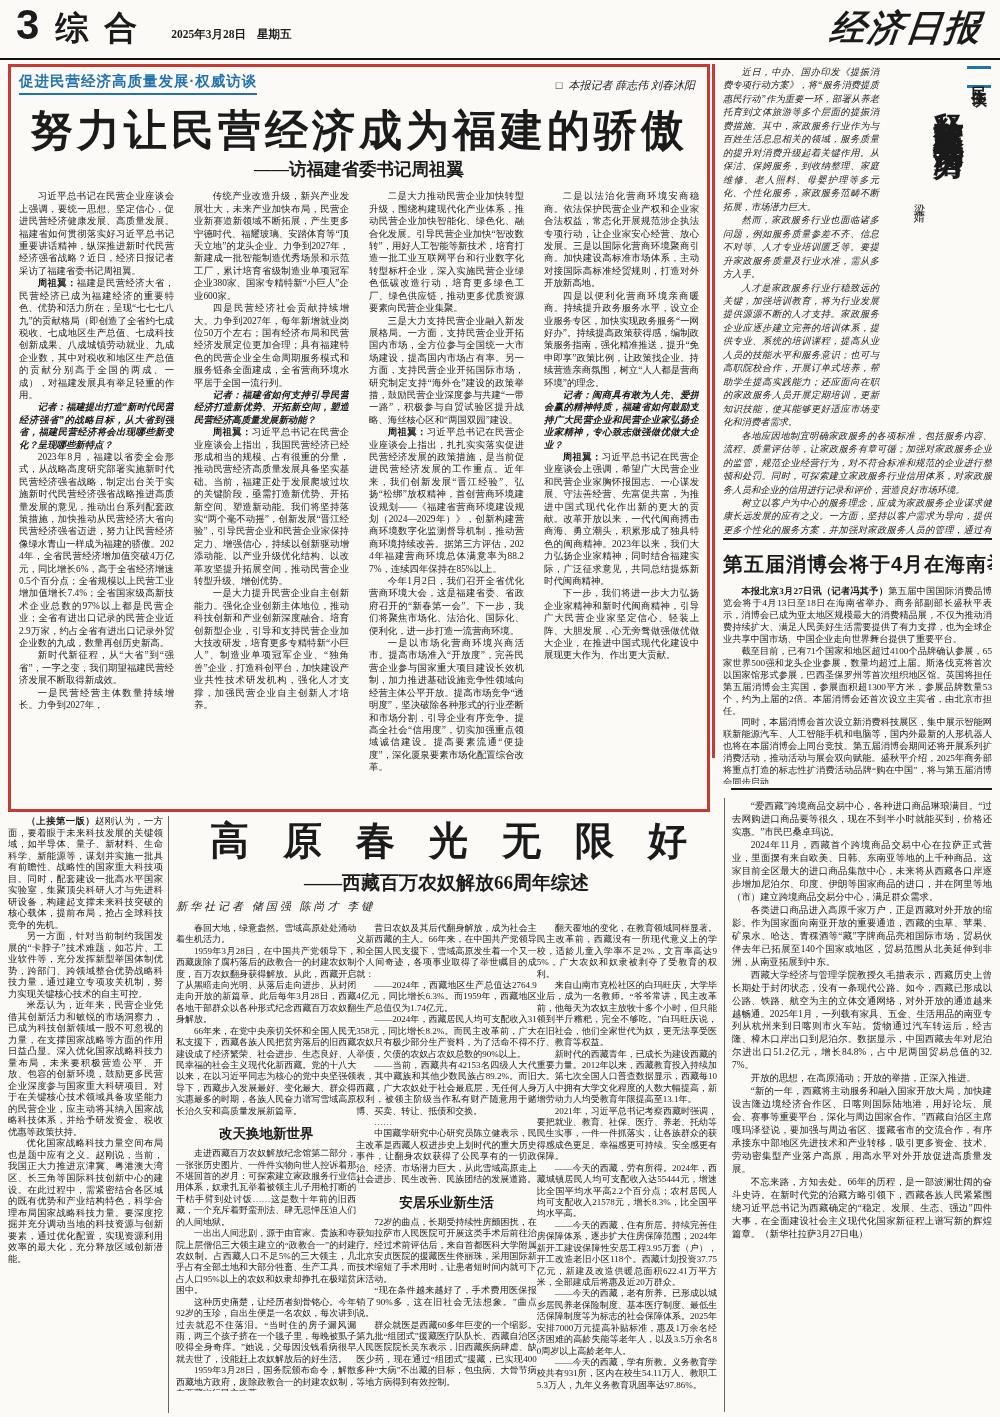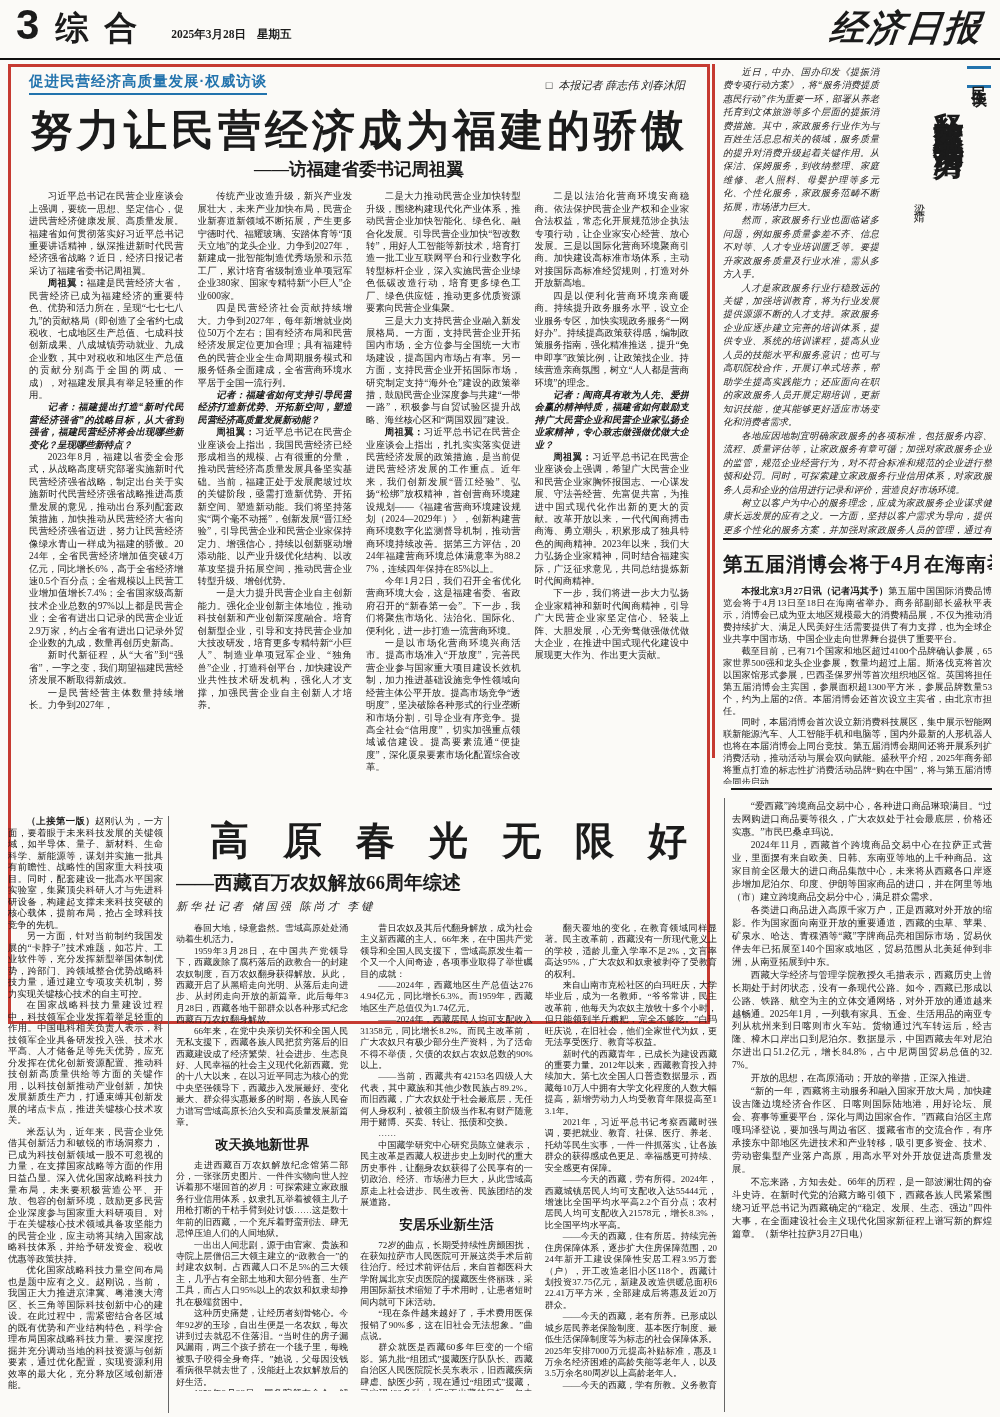--- a/index.html
+++ b/index.html
@@ -13,28 +13,28 @@
   .hdr .date{display:inline-block;font-size:11.5px;font-weight:bold;margin-left:14px;vertical-align:bottom;padding-bottom:4px}
   .hdr .mast{position:absolute;right:4px;top:0;font-size:36px;font-weight:bold;font-style:italic;letter-spacing:2px;transform:skewX(-6deg)}
   .hdr-rule{position:absolute;left:0;top:58px;width:1000px;height:2px;background:#111}
   
   .para{margin:0;text-indent:2em;text-align:justify;word-break:break-all}
   .para b{font-weight:bold;font-style:normal}
   .para.q{font-weight:bold;font-style:italic}
   .para.q b{font-style:italic}
   .para.h{text-indent:0;text-align:center;font-weight:900;font-size:13.5px;font-family:"Liberation Sans",sans-serif;margin:8px 0 6px;font-style:normal}
   
-  .main-box{position:absolute;left:8px;top:64px;width:702px;height:960px;border:3px solid var(--accent-red);padding:5px 18px 6px;background:#fbfaf7}
+  .main-box{position:absolute;left:8px;top:64px;width:702px;height:748px;border:3px solid var(--accent-red);padding:5px 8px 6px;background:#fbfaf7}
   .kick-row{position:relative;height:26px}
   .kicker{display:inline-block;color:var(--kicker-blue);font-weight:900;font-size:14.5px;font-family:"Liberation Sans",sans-serif;border-bottom:2px solid var(--kicker-blue);padding-bottom:2px;letter-spacing:1px}
   .m-byline{position:absolute;right:4px;top:6px;font-size:11px;font-style:italic}
   .m-byline .sq{font-style:normal;margin-right:6px}
   .m-headline{font-family:"Liberation Sans",sans-serif;font-size:43px;font-weight:900;text-align:center;letter-spacing:4px;line-height:1.15;margin:8px 0 2px;white-space:nowrap}
   .m-subhead{font-size:17.5px;font-weight:bold;text-align:center;margin:2px 0 9px}
-  .m-cols{display:flex;gap:14px;height:612px;overflow:hidden}
+  .m-cols{display:flex;gap:20px;height:612px;overflow:hidden}
   .m-col{flex:1;overflow:hidden;font-size:9.4px;line-height:1.32}
   
   .red-vline{position:absolute;left:712px;top:64px;width:3px;height:694px;background:var(--accent-red)}
   .ms{position:absolute;left:723px;top:66px;width:269px;height:468px;overflow:hidden;font-size:9.3px;line-height:1.45;font-style:italic}
   .ms-float{float:right;width:106px;height:338px;margin-left:7px;display:flex;justify-content:flex-end}
   .ms-author{writing-mode:vertical-rl;font-size:11.5px;letter-spacing:8px;margin-top:128px;height:70px;font-style:normal}
   .ms-headline{writing-mode:vertical-rl;font-family:"Liberation Sans",sans-serif;font-size:31px;font-weight:900;letter-spacing:4px;margin:22px 2px 0 4px;font-style:normal;line-height:1.05}
   .ms-labelcol{display:flex;flex-direction:column;align-items:center;width:26px}
   .ms-label{writing-mode:vertical-rl;font-size:15.5px;font-weight:900;font-family:"Liberation Sans",sans-serif;border-top:3px solid var(--kicker-blue);border-bottom:3px solid var(--kicker-blue);padding:5px 1px;font-style:normal;letter-spacing:2px}
   .hrule1{position:absolute;left:723px;top:538px;width:269px;height:2px;background:#1b1b1b}
@@ -45,23 +45,23 @@
   .hrule2{position:absolute;left:731px;top:788px;width:261px;height:2px;background:#1b1b1b}
   
   .vline2{position:absolute;left:724px;top:798px;width:1px;height:614px;background:#666}
   .tr-col{position:absolute;left:732px;top:800px;width:260px;height:612px;overflow:hidden;font-size:9.4px;line-height:1.38}
   
   .cont{position:absolute;left:8px;top:816px;width:155px;height:597px;overflow:hidden;font-size:9.3px;line-height:1.24}
   .vline1{position:absolute;left:168px;top:816px;width:1px;height:597px;background:#666}
   
   .tb{position:absolute;left:176px;top:820px;width:541px;height:593px;overflow:hidden}
   .tb-headline{font-family:"Liberation Sans",sans-serif;font-size:39px;font-weight:900;text-align:center;letter-spacing:34px;text-indent:34px;white-space:nowrap;line-height:1.1}
-  .tb-subhead{font-size:19px;font-weight:bold;margin:7px 0 3px}
+  .tb-subhead{font-size:19px;font-weight:bold;text-align:center;margin:7px 0 3px}
   .tb-byline{font-size:11px;font-style:italic;text-align:left;letter-spacing:3px;margin-bottom:9px}
-  .tb-cols{display:flex;gap:12px;height:468px;overflow:hidden}
+  .tb-cols{display:flex;height:468px;overflow:hidden}
   .tb-col{flex:1;overflow:hidden;font-size:9px;line-height:1.27}
 </style>
 </head>
 <body>
 
 <div class="sheet">
 
   <div class="hdr">
     <span class="pn">3</span>
     <span class="sec">综合</span>
@@ -142,33 +142,32 @@
         <p class="para p"><b>本报北京3月27日讯（记者冯其予）</b>第五届中国国际消费品博览会将于4月13日至18日在海南省举办。商务部副部长盛秋平表示，消博会已成为亚太地区规模最大的消费精品展，不仅为推动消费持续扩大、满足人民美好生活需要提供了有力支撑，也为全球企业共享中国市场、中国企业走向世界舞台提供了重要平台。</p>
         <p class="para p">截至目前，已有71个国家和地区超过4100个品牌确认参展，65家世界500强和龙头企业参展，数量均超过上届。斯洛伐克将首次以国家馆形式参展，巴西圣保罗州等首次组织地区馆。英国将担任第五届消博会主宾国，参展面积超1300平方米，参展品牌数量53个，约为上届的2倍。本届消博会还首次设立主宾省，由北京市担任。</p>
         <p class="para p">同时，本届消博会首次设立新消费科技展区，集中展示智能网联新能源汽车、人工智能手机和电脑等，国内外最新的人形机器人也将在本届消博会上同台竞技。第五届消博会期间还将开展系列扩消费活动，推动活动与展会双向赋能。盛秋平介绍，2025年商务部将重点打造的标志性扩消费活动品牌“购在中国”，将与第五届消博会同步启动。</p>
       </div>
   </div>
 
   <div class="hrule2"></div>
 
   <div class="vline2"></div>
   <div class="tr-col">
-      <p class="para p">“爱西藏”跨境商品交易中心，各种进口商品琳琅满目。“过去网购进口商品要等很久，广大农奴处于社会最底层，价格还实惠。”市民巴桑卓玛说。</p>
+      <p class="para p">“爱西藏”跨境商品交易中心，各种进口商品琳琅满目。“过去网购进口商品要等很久，现在不到半小时就能买到，价格还实惠。”市民巴桑卓玛说。</p>
       <p class="para p">2024年11月，西藏首个跨境商品交易中心在拉萨正式营业，里面摆有来自欧美、日韩、东南亚等地的上千种商品。这家目前全区最大的进口商品集散中心，未来将从西藏各口岸逐步增加尼泊尔、印度、伊朗等国家商品的进口，并在阿里等地（市）建立跨境商品交易分中心，满足群众需求。</p>
       <p class="para p">各类进口商品进入高原千家万户，正是西藏对外开放的缩影。作为国家面向南亚开放的重要通道，西藏的虫草、苹果、矿泉水、哈达、青稞酒等“藏”字牌商品亮相国际市场，贸易伙伴去年已拓展至140个国家或地区，贸易范围从北美延伸到非洲，从南亚拓展到中东。</p>
       <p class="para p">西藏大学经济与管理学院教授久毛措表示，西藏历史上曾长期处于封闭状态，没有一条现代公路。如今，西藏已形成以公路、铁路、航空为主的立体交通网络，对外开放的通道越来越畅通。2025年1月，一列载有家具、五金、生活用品的南亚专列从杭州来到日喀则市火车站。货物通过汽车转运后，经吉隆、樟木口岸出口到尼泊尔。数据显示，中国西藏去年对尼泊尔进出口51.2亿元，增长84.8%，占中尼两国贸易总值的32.7%。</p>
       <p class="para p">开放的思想，在高原涌动；开放的举措，正深入推进。</p>
       <p class="para p">“新的一年，西藏将主动服务和融入国家开放大局，加快建设吉隆边境经济合作区、日喀则国际陆地港，用好论坛、展会、赛事等重要平台，深化与周边国家合作。”西藏自治区主席嘎玛泽登说，要加强与周边省区、援藏省市的交流合作，有序承接东中部地区先进技术和产业转移，吸引更多资金、技术、劳动密集型产业落户高原，用高水平对外开放促进高质量发展。</p>
       <p class="para p">不忘来路，方知去处。66年的历程，是一部波澜壮阔的奋斗史诗。在新时代党的治藏方略引领下，西藏各族人民紧紧围绕习近平总书记为西藏确定的“稳定、发展、生态、强边”四件大事，在全面建设社会主义现代化国家新征程上谱写新的辉煌篇章。（新华社拉萨3月27日电）</p>
     </div>
 
   <div class="cont">
       <p class="para p"><b>（上接第一版）</b>赵刚认为，一方面，要着眼于未来科技发展的关键领域，如半导体、量子、新材料、生命科学、新能源等，谋划并实施一批具有前瞻性、战略性的国家重大科技项目。同时，配套建设一批高水平国家实验室，集聚顶尖科研人才与先进科研设备，构建起支撑未来科技突破的核心载体，提前布局，抢占全球科技竞争的先机。</p>
       <p class="para p">另一方面，针对当前制约我国发展的“卡脖子”技术难题，如芯片、工业软件等，充分发挥新型举国体制优势，跨部门、跨领域整合优势战略科技力量，通过建立专项攻关机制，努力实现关键核心技术的自主可控。</p>
-      <p class="para p">在国家战略科技力量建设过程中，科技领军企业发挥着举足轻重的作用。中国电科相关负责人表示，科技领军企业具备研发投入强、技术水平高、人才储备足等先天优势，应充分发挥在优化创新资源配置、推动科技创新高质量供给等方面的关键作用，以科技创新推动产业创新，加快发展新质生产力，打通束缚其创新发展的堵点卡点，推进关键核心技术攻关。</p>
       <p class="para p">米磊认为，近年来，民营企业凭借其创新活力和敏锐的市场洞察力，已成为科技创新领域一股不可忽视的力量，在支撑国家战略等方面的作用日益凸显。深入优化国家战略科技力量布局，未来要积极营造公平、开放、包容的创新环境，鼓励更多民营企业深度参与国家重大科研项目。对于在关键核心技术领域具备攻坚能力的民营企业，应主动将其纳入国家战略科技体系，并给予研发资金、税收优惠等政策扶持。</p>
       <p class="para p">优化国家战略科技力量空间布局也是题中应有之义。赵刚说，当前，我国正大力推进京津冀、粤港澳大湾区、长三角等国际科技创新中心的建设。在此过程中，需紧密结合各区域的既有优势和产业结构特色，科学合理布局国家战略科技力量。要深度挖掘并充分调动当地的科技资源与创新要素，通过优化配置，实现资源利用效率的最大化，充分释放区域创新潜能。</p>
     </div>
   <div class="vline1"></div>
 
   <div class="tb">
     <div class="tb-headline">高原春光无限好</div>
     <div class="tb-subhead">——西藏百万农奴解放66周年综述</div>
     <div class="tb-byline">新华社记者  储国强  陈尚才  李键</div>
     <div class="tb-cols">

